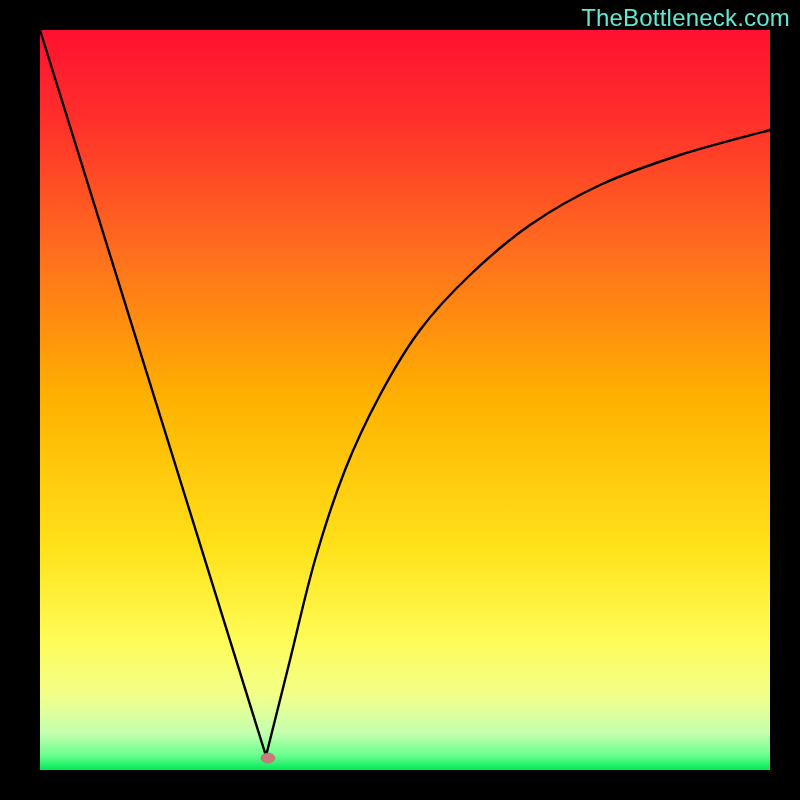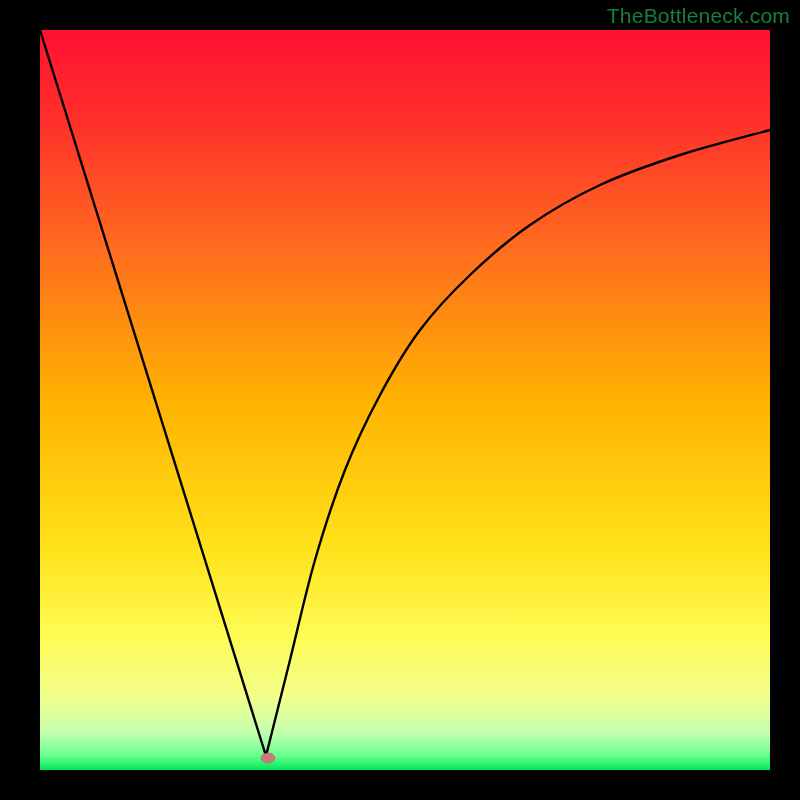--- a/index.html
+++ b/index.html
@@ -16,22 +16,22 @@
     top: 0;
     left: 0;
     width: 800px;
     height: 800px;
     background: #000;
   }
   .watermark {
     position: absolute;
     top: 4px;
     right: 10px;
-    color: #15803d;
-    font-size: 21px;
+    color: #5eead4;
+    font-size: 24px;
     font-weight: 500;
     letter-spacing: 0.2px;
     user-select: none;
   }
   svg {
     position: absolute;
     top: 0;
     left: 0;
   }
 </style>

